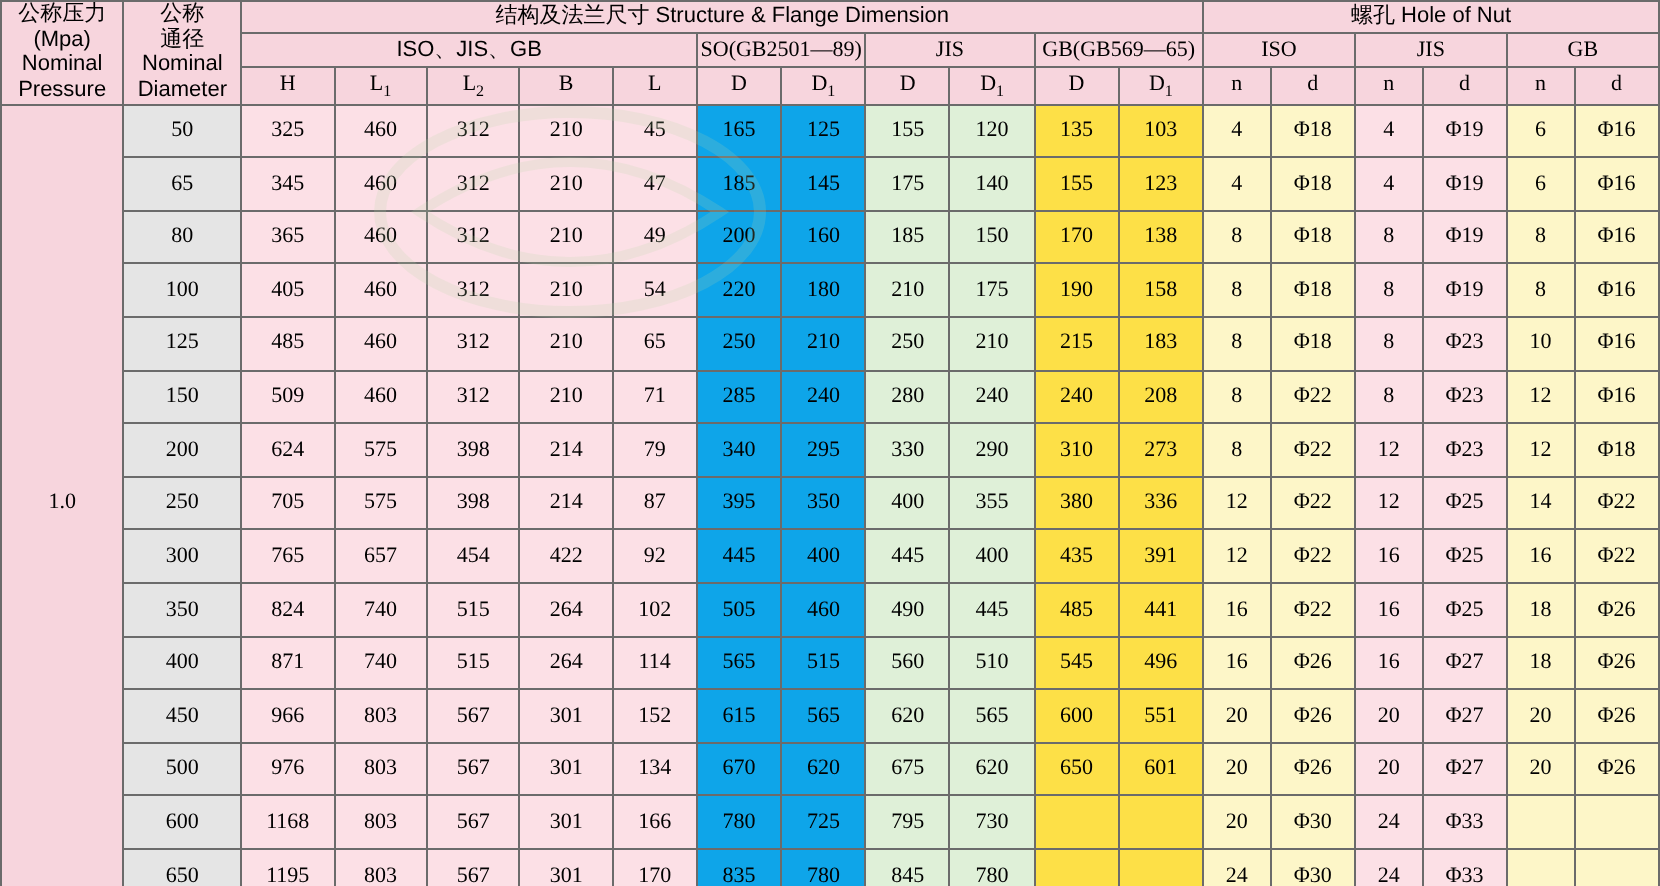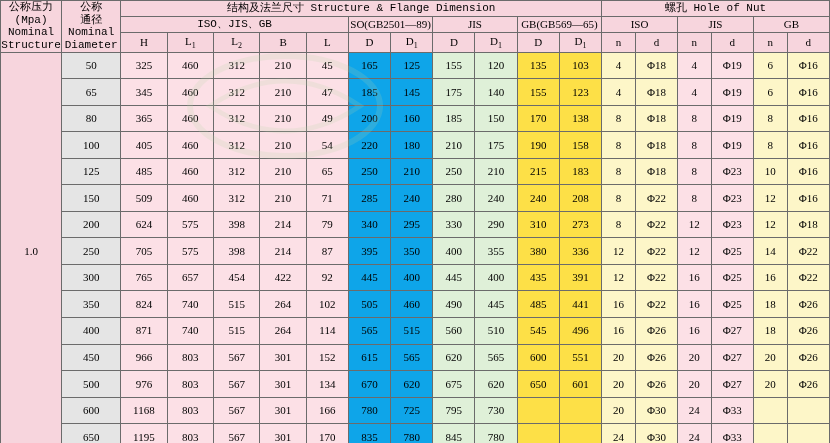--- a/index.html
+++ b/index.html
@@ -10,21 +10,21 @@
     border:1px solid #6b6b6b;
     text-align:center;
     vertical-align:middle;
     font-size:11px;
     line-height:1.15;
     padding:0;
     font-weight:normal;
   }
   
   .hdr{background:#f7d5dd;font-weight:bold;}
-  .hdr-cn{font-family:Liberation Mono, monospace;}
+  .hdr-cn{font-family:Liberation Sans, sans-serif;}
   .hdr-top{font-size:12px;}
   .hdr-sub{font-size:11px;}
   .hdr-np{font-size:10px;line-height:1.1;}
   
   .c-press{background:#f7d5dd;font-weight:bold;font-size:13px;}
   .c-dia{background:#e5e5e5;}
   .c-iso{background:#fce0e6;}
   .c-so{background:#0ea5e9;}
   .c-jis{background:#dff0d8;}
   .c-gb{background:#fde047;}
@@ -68,21 +68,21 @@
         <col style="width:40px">
       <col style="width:32px">
         <col style="width:40px">
     </colgroup>
     <thead>
       <tr>
         <td class="hdr hdr-cn hdr-np" rowspan="3">
           <div>公称压力</div>
           <div>(Mpa)</div>
           <div>Nominal</div>
-          <div>Structure</div>
+          <div>Pressure</div>
         </td>
         <td class="hdr hdr-cn hdr-np" rowspan="3">
           <div>公称</div>
           <div>通径</div>
           <div>Nominal</div>
           <div>Diameter</div>
         </td>
         <td class="hdr hdr-top hdr-cn" colspan="11">结构及法兰尺寸 Structure &amp; Flange Dimension</td>
         <td class="hdr hdr-top hdr-cn" colspan="6">螺孔 Hole of Nut</td>
       </tr>

